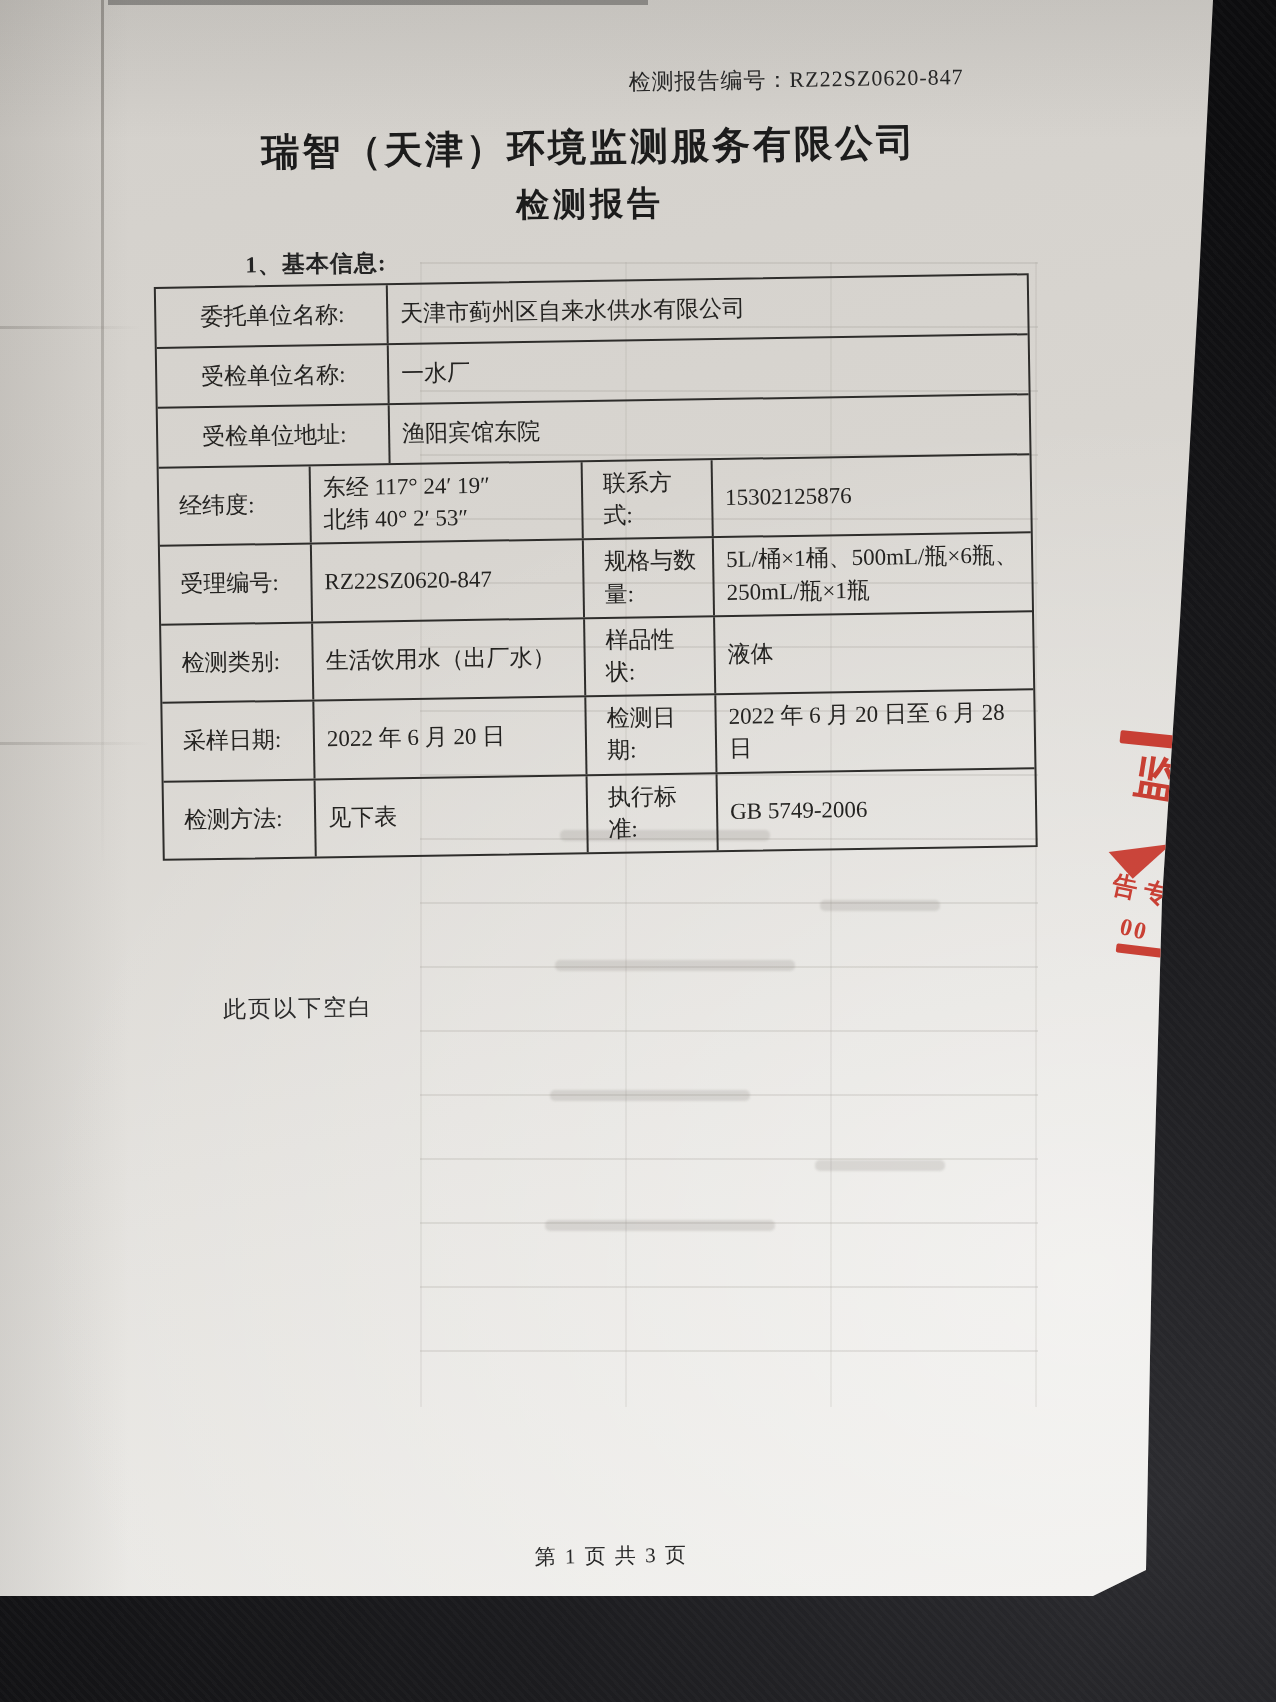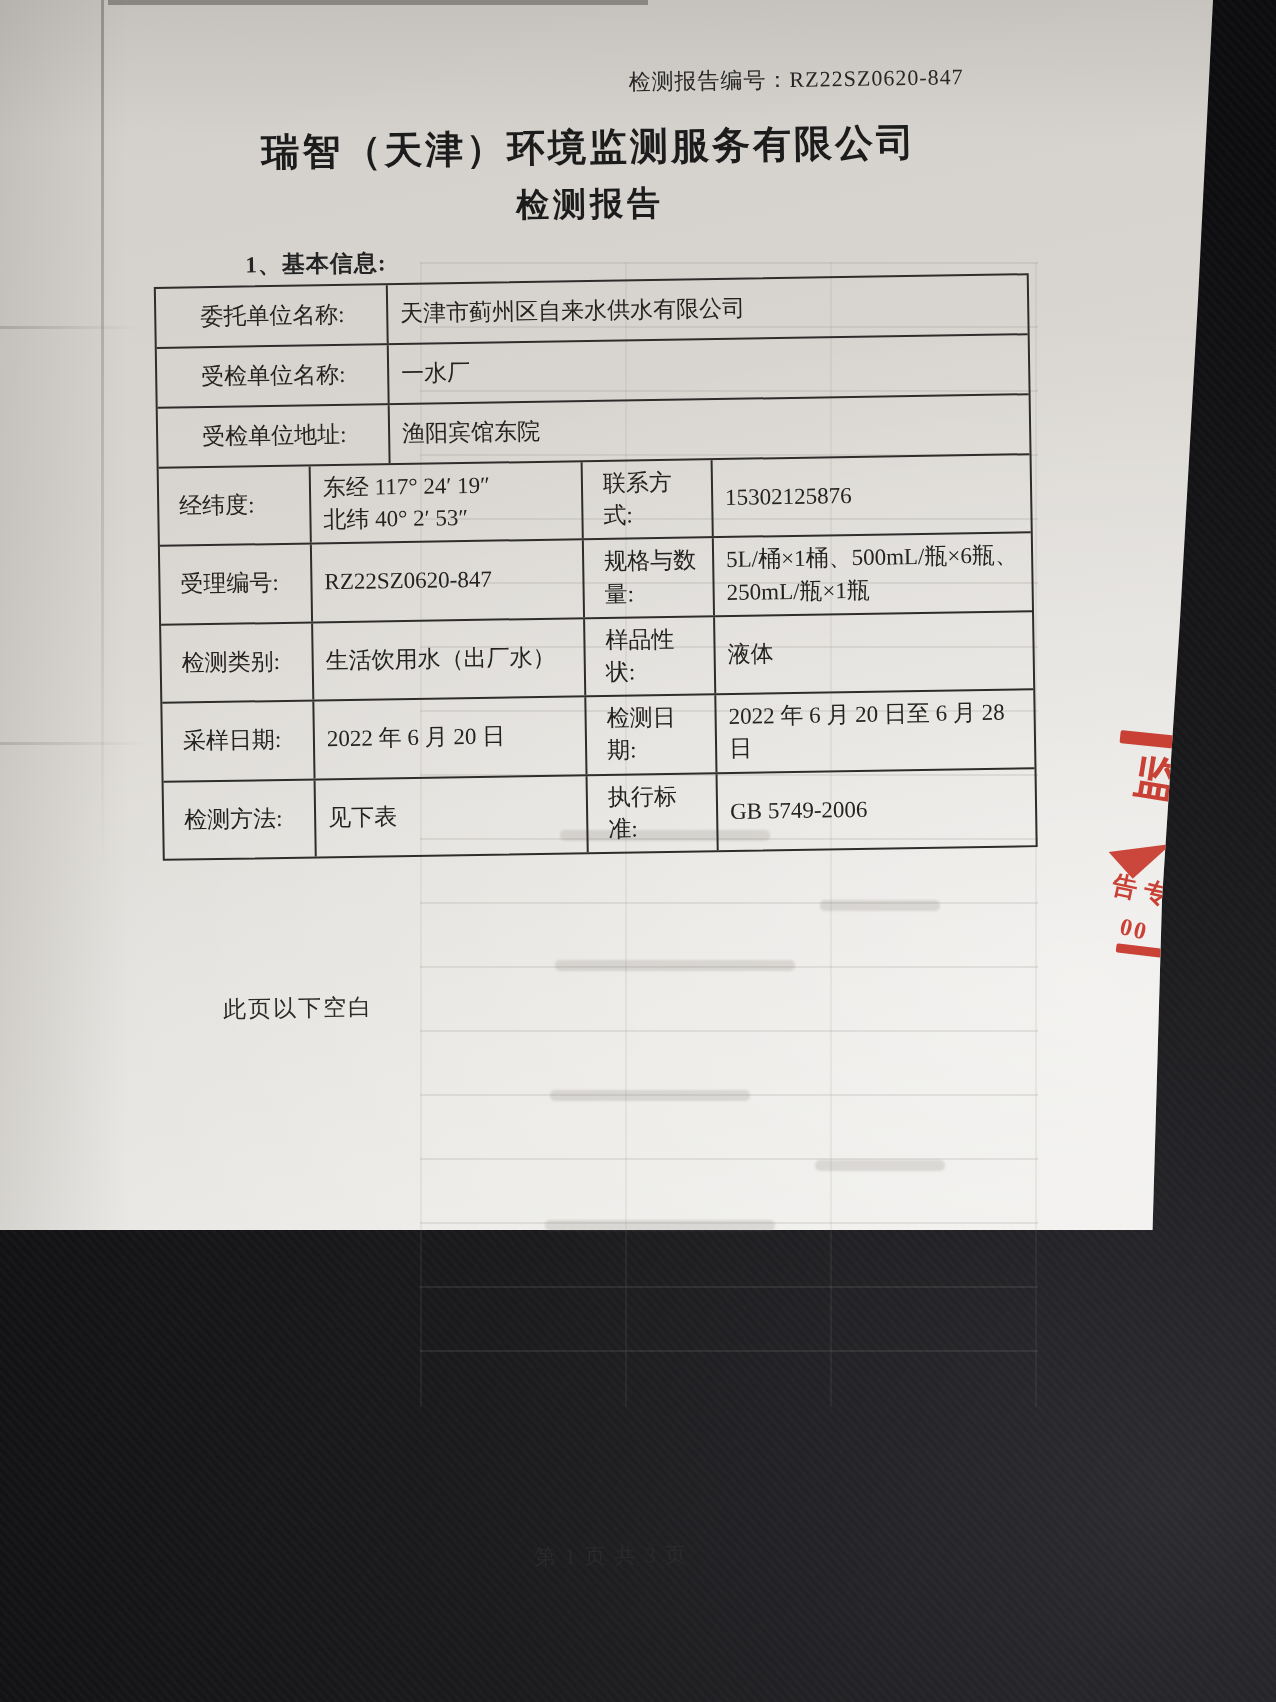--- a/index.html
+++ b/index.html
@@ -4,21 +4,21 @@
 <style>
   html,body{margin:0;padding:0;}
   body{
     width:1276px;height:1702px;overflow:hidden;position:relative;
     font-family:"Liberation Serif", serif;
     background:
       repeating-linear-gradient(47deg, rgba(255,255,255,0.02) 0 3px, rgba(0,0,0,0) 3px 7px),
       radial-gradient(120% 80% at 92% 88%, #2c2c30 0%, #1b1b1e 45%, #0d0d0f 100%);
   }
   .paper{
-    position:absolute;left:0;top:0;width:1276px;height:1230px;
+    position:absolute;left:0;top:0;width:1276px;height:1596px;
     clip-path:polygon(0px 0px,1213px 0px,1198px 300px,1180px 620px,1162px 900px,1152px 1250px,1146px 1570px,1040px 1622px,820px 1638px,560px 1652px,300px 1676px,48px 1702px,0px 1648px);
     background:
       linear-gradient(to bottom, rgba(90,88,84,0.12), rgba(0,0,0,0) 140px),
       linear-gradient(to right, rgba(105,100,94,0.16) 0, rgba(105,100,94,0) 130px),
       radial-gradient(140% 90% at 85% 80%, rgba(255,255,255,0.45), rgba(255,255,255,0) 60%),
       linear-gradient(168deg, #d3d0cb 0%, #d8d5d0 35%, #e3e1dd 65%, #efeeeb 100%);
   }
   .crease-v{position:absolute;left:101px;top:0;width:3px;height:950px;
     background:linear-gradient(to bottom, rgba(88,84,78,0.45), rgba(88,84,78,0) 92%);}
   .crease-h1{position:absolute;left:0;top:326px;width:140px;height:3px;background:linear-gradient(to right, rgba(88,84,78,0.25), rgba(88,84,78,0));}

